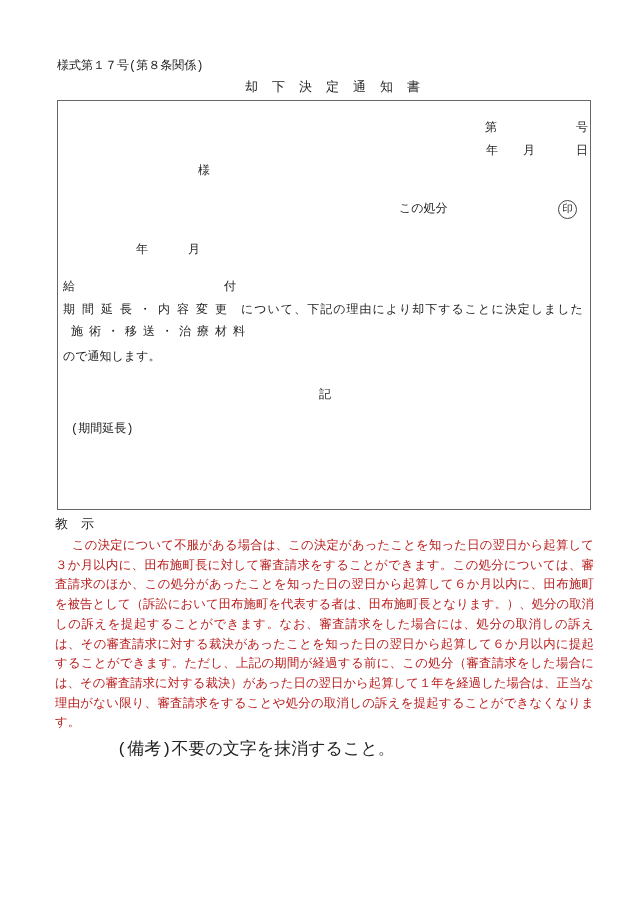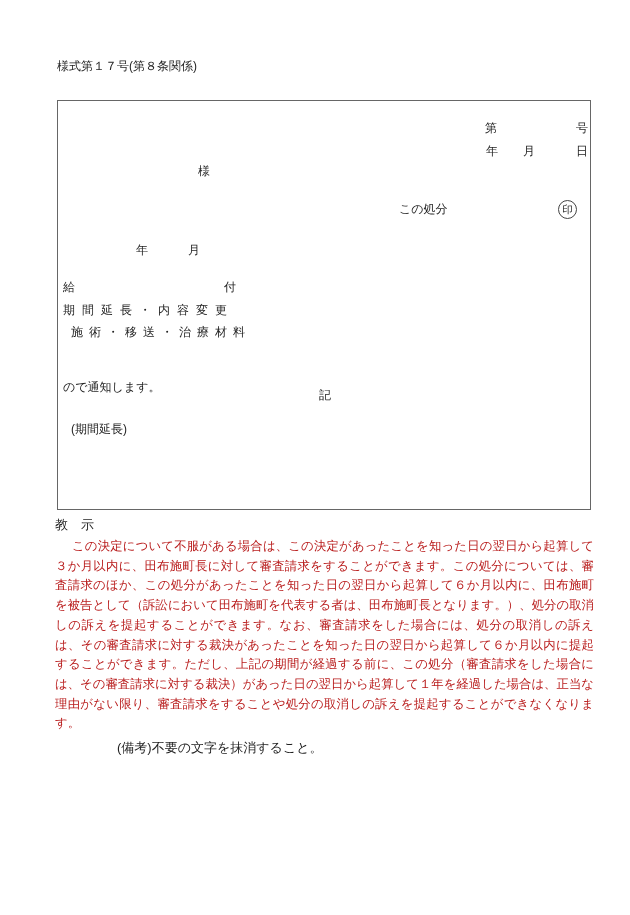--- a/index.html
+++ b/index.html
@@ -5,21 +5,21 @@
   html, body {
     margin: 0;
     padding: 0;
     background: #ffffff;
   }
   .page {
     position: relative;
     width: 630px;
     height: 915px;
     background: #ffffff;
-    font-family: Liberation Sans, sans-serif;
+    font-family: Liberation Mono, monospace;
     color: #1f1f1f;
     overflow: hidden;
   }
   .abs {
     position: absolute;
     white-space: nowrap;
     line-height: 1;
     font-size: 12px;
   }
   .form-number {
@@ -68,31 +68,32 @@
     left: 55px; top: 537px;
     width: 539px;
     font-size: 12.4px;
     line-height: 19.7px;
     text-align: justify;
     text-indent: 17px;
     color: #b91c1c;
   }
   .note-line {
     left: 73px; top: 741px;
-    font-size: 13px;
+    font-size: 17px;
     padding-left: 44px;
   }
 </style>
 </head>
 <body>
 
 <div class="page">
 
   <div class="abs form-number">様式第１７号(第８条関係)</div>
 
+  <div class="abs doc-title">却下決定通知書</div>
 
   <div class="notice-box">
 
     <span class="abs" style="left:427px; top:21px;">第</span>
     <span class="abs" style="left:518px; top:21px;">号</span>
 
     <span class="abs" style="left:428px; top:44px;">年</span>
     <span class="abs" style="left:465px; top:44px;">月</span>
     <span class="abs" style="left:518px; top:44px;">日</span>
 
@@ -103,24 +104,25 @@
       <span>印</span>
     </span>
 
     <span class="abs" style="left:78px; top:143px;">年</span>
     <span class="abs" style="left:130px; top:143px;">月</span>
 
     <span class="abs" style="left:5px; top:180px;">給</span>
     <span class="abs" style="left:166px; top:180px;">付</span>
 
     <span class="abs ls7" style="left:5px; top:203px;">期間延長・内容変更</span>
+    <span class="abs ls1" style="left:183px; top:203px;">について、下記の理由により却下することに決定しました</span>
 
     <span class="abs ls6" style="left:13px; top:225px;">施術・移送・治療材料</span>
 
-    <span class="abs" style="left:5px; top:280px;">ので通知します。</span>
+    <span class="abs" style="left:5px; top:250px;">ので通知します。</span>
 
     <span class="abs record-label">記</span>
 
     <span class="abs" style="left:13px; top:322px;">(期間延長)</span>
 
   </div>
 
   <div class="abs instruction-label">教　示</div>
 
   <div class="instruction-body">この決定について不服がある場合は、この決定があったことを知った日の翌日から起算して３か月以内に、田布施町長に対して審査請求をすることができます。この処分については、審査請求のほか、この処分があったことを知った日の翌日から起算して６か月以内に、田布施町を被告として（訴訟において田布施町を代表する者は、田布施町長となります。）、処分の取消しの訴えを提起することができます。なお、審査請求をした場合には、処分の取消しの訴えは、その審査請求に対する裁決があったことを知った日の翌日から起算して６か月以内に提起することができます。ただし、上記の期間が経過する前に、この処分（審査請求をした場合には、その審査請求に対する裁決）があった日の翌日から起算して１年を経過した場合は、正当な理由がない限り、審査請求をすることや処分の取消しの訴えを提起することができなくなります。</div>

